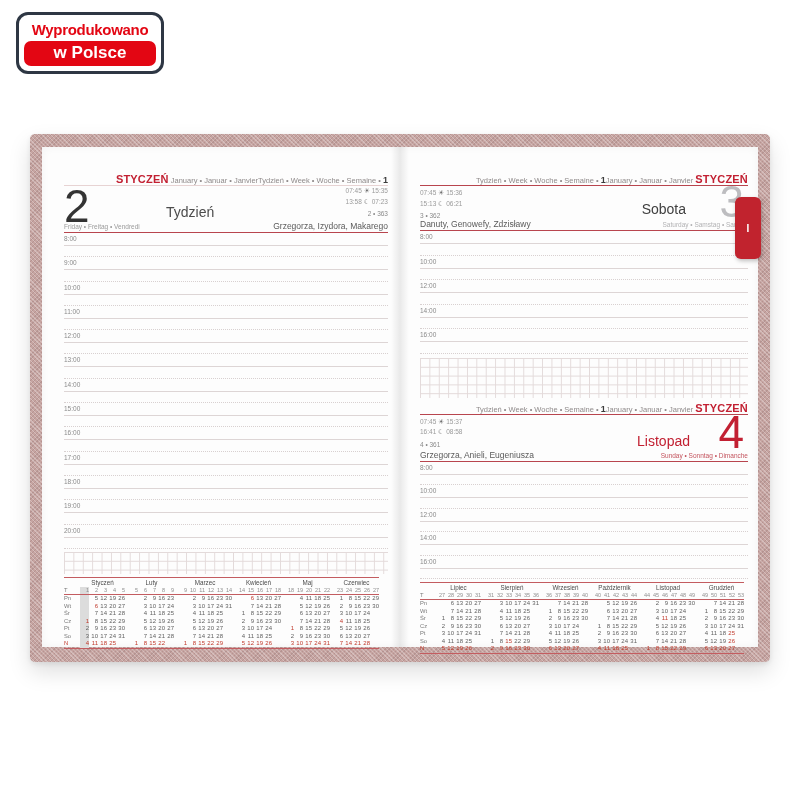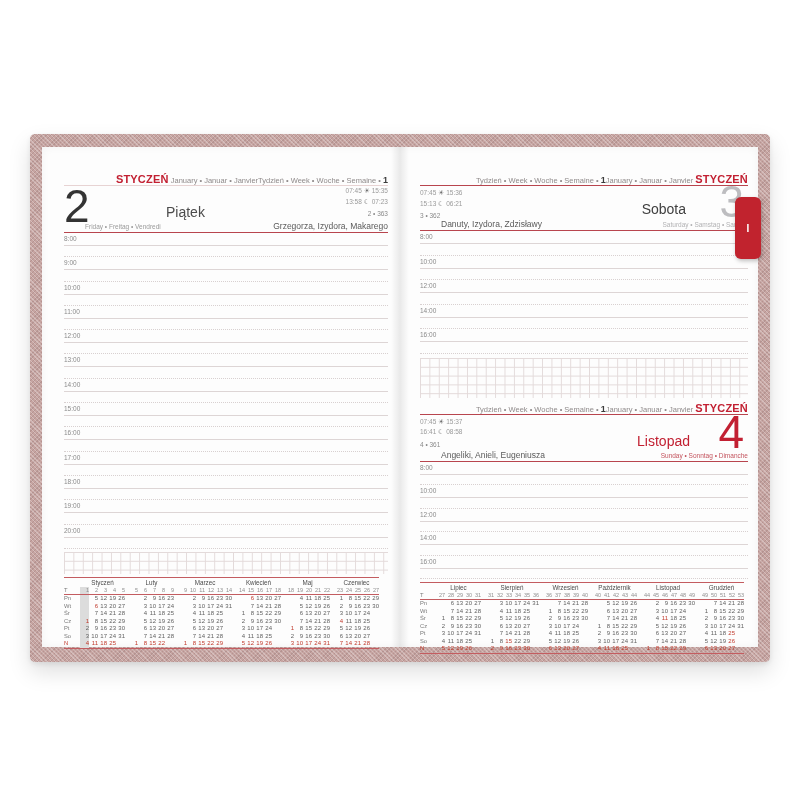--- a/index.html
+++ b/index.html
@@ -41,21 +41,21 @@
   .dayblk{position:relative;}
   .d2{height:46px;}
   .num-big{position:absolute;font-size:46px;line-height:1;font-weight:400;}
   .d2 .num-big{left:0;top:-3px;color:#333;}
   .d2 .dname{position:absolute;left:102px;bottom:12px;font-size:14px;color:#4c4c4c;}
   .astro{font-size:6.5px;color:#9a9a9a;line-height:1.5;}
   .astro .ic{color:#6f6f6f;font-size:7px;}
   .astro .ord{margin-top:2px;color:#8a8a8a;}
   .d2 .astro{position:absolute;right:0;top:0;text-align:right;}
   .brow{position:absolute;left:0;right:0;bottom:1px;display:flex;
-        justify-content:space-between;align-items:baseline;margin-left:21px;}
+        justify-content:space-between;align-items:baseline;}
   .intl-sm{font-size:6.5px;color:#9a9a9a;}
   .nameday{font-size:8.5px;color:#5a5a5a;}
 
   .d3{height:44px;}
   .d3 .astro{position:absolute;left:0;top:2px;text-align:left;}
   .d3 .num-big{right:4px;top:-6px;color:#bdbdc0;font-size:44px;}
   .d3 .dname{position:absolute;right:62px;bottom:13px;font-size:14px;color:#404040;}
   .d3 .intl-sm{color:#b2b2b4;}
 
   .d4{height:46px;}
@@ -96,40 +96,44 @@
   .tab{position:absolute;right:9px;top:63px;width:26px;height:62px;background:#c1232e;
        border-radius:6px;box-shadow:1px 2px 4px rgba(0,0,0,.25);color:#fff;
        display:flex;align-items:center;justify-content:center;
        font-size:10px;font-weight:bold;}
 </style>
 </head>
 <body>
 
 <div class="stage">
 
+  <div class="badge">
+    <div class="badge-l1">Wyprodukowano</div>
+    <div class="badge-l2">w Polsce</div>
+  </div>
 
   <div class="book">
     <div class="pages">
 
       <div class="page left">
         <div class="pghead">
           <span>
             <span class="month-pl">STYCZEŃ</span>
             <span>January • Januar • Janvier</span>
           </span>
           <span>
             <span>Tydzień • Week • Woche • Semaine •</span>
             <span class="wk-num">1</span>
           </span>
         </div>
         <div class="thinline"></div>
 
         <div class="dayblk d2">
           <div class="num-big">2</div>
-          <div class="dname">Piątek</div>
+          <div class="dname">Tydzień</div>
           <div class="astro">
             <div>
               <span>07:45</span>
               <span class="ic">☀</span>
               <span>15:35</span>
             </div>
             <div>
               <span>13:58</span>
               <span class="ic">☾</span>
               <span>07:23</span>
@@ -551,21 +555,21 @@
             <div>
               <span>15:13</span>
               <span class="ic">☾</span>
               <span>06:21</span>
             </div>
             <div class="ord">3 • 362</div>
           </div>
           <div class="num-big" style="position:absolute;">3</div>
           <div class="dname">Sobota</div>
           <div class="brow">
-            <span class="nameday">Danuty, Izydora, Zdzisławy</span>
+            <span class="nameday">Danuty, Genowefy, Zdzisławy</span>
             <span class="intl-sm">Saturday • Samstag • Samedi</span>
           </div>
         </div>
         <div class="redline"></div>
 
         <div id="hours-d3">
             <div class="hr">
               <span class="hlabel">8:00</span>
             </div>
             <div class="hr">
@@ -605,21 +609,21 @@
             <div>
               <span>16:41</span>
               <span class="ic">☾</span>
               <span>08:58</span>
             </div>
             <div class="ord">4 • 361</div>
           </div>
           <div class="num-big">4</div>
           <div class="dname">Listopad</div>
           <div class="brow">
-            <span class="nameday">Angeliki, Anieli, Eugeniusza</span>
+            <span class="nameday">Grzegorza, Anieli, Eugeniusza</span>
             <span class="intl-sm">Sunday • Sonntag • Dimanche</span>
           </div>
         </div>
         <div class="redline"></div>
 
         <div id="hours-d4">
             <div class="hr">
               <span class="hlabel">8:00</span>
             </div>
             <div class="hr">

